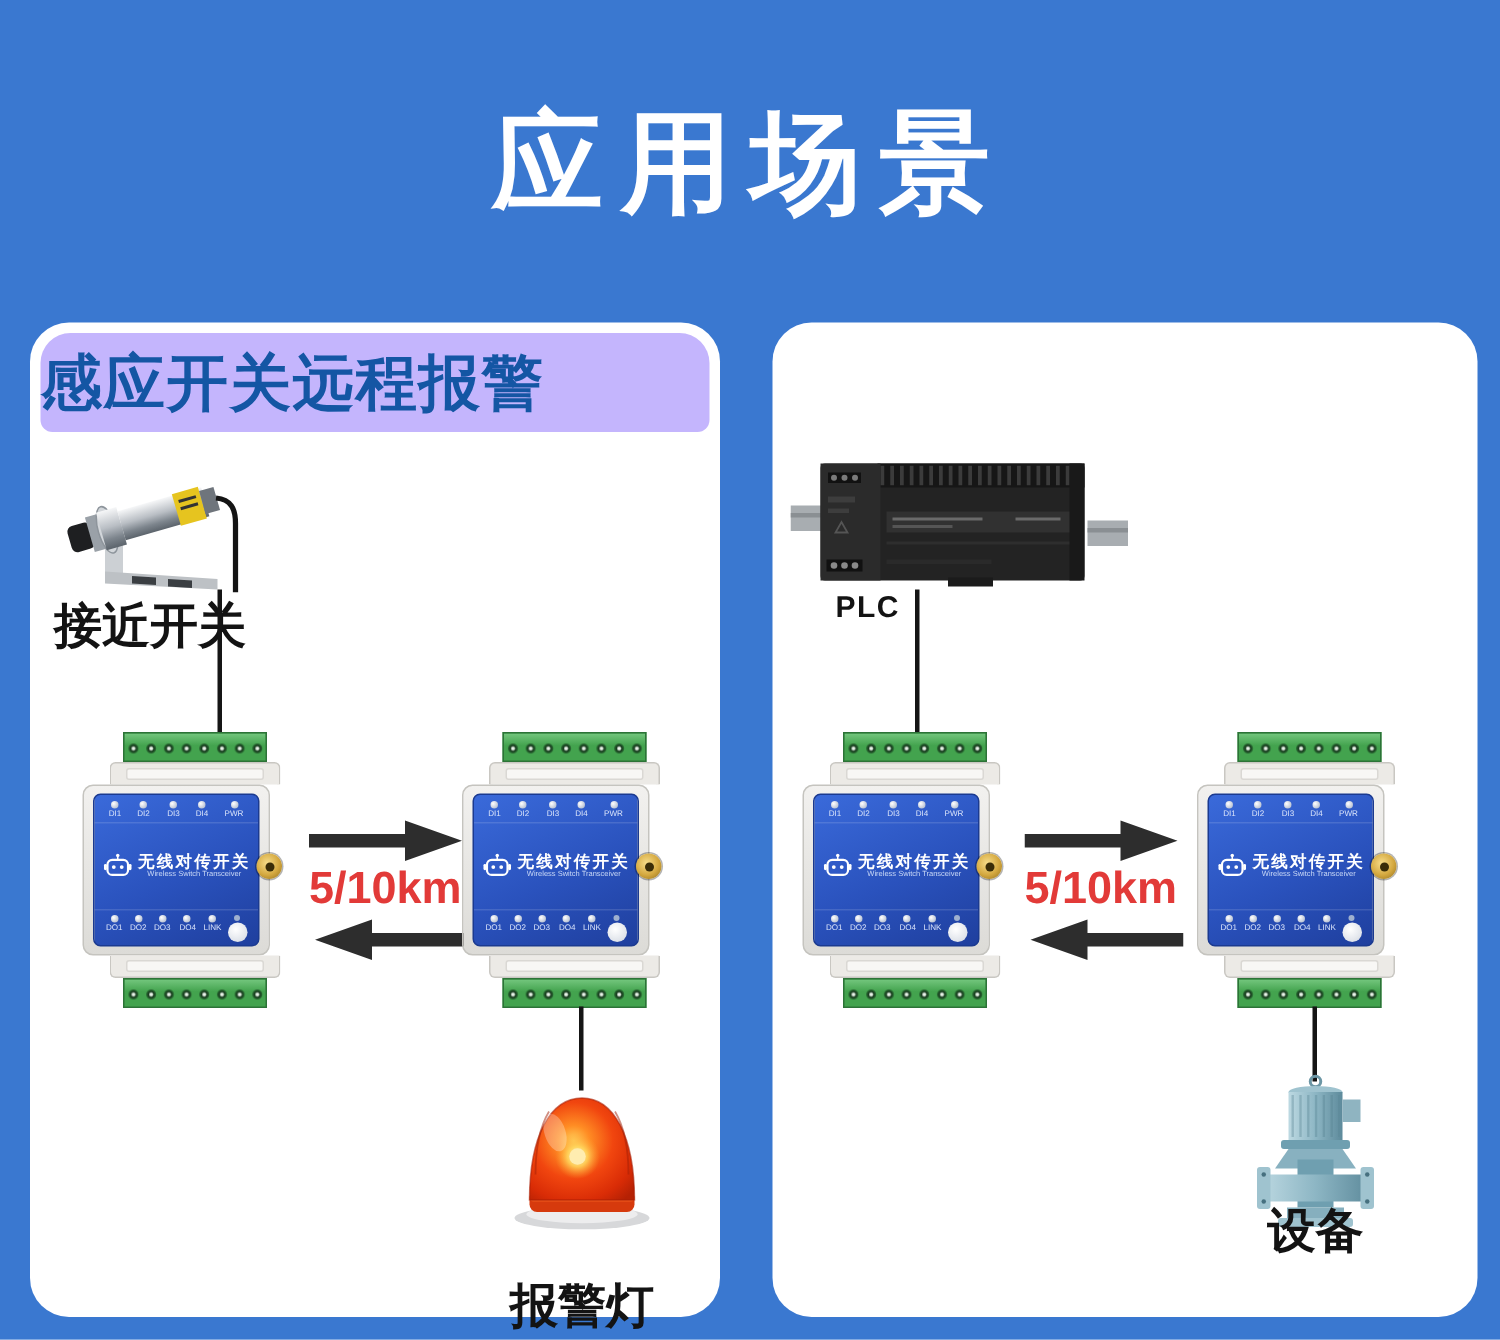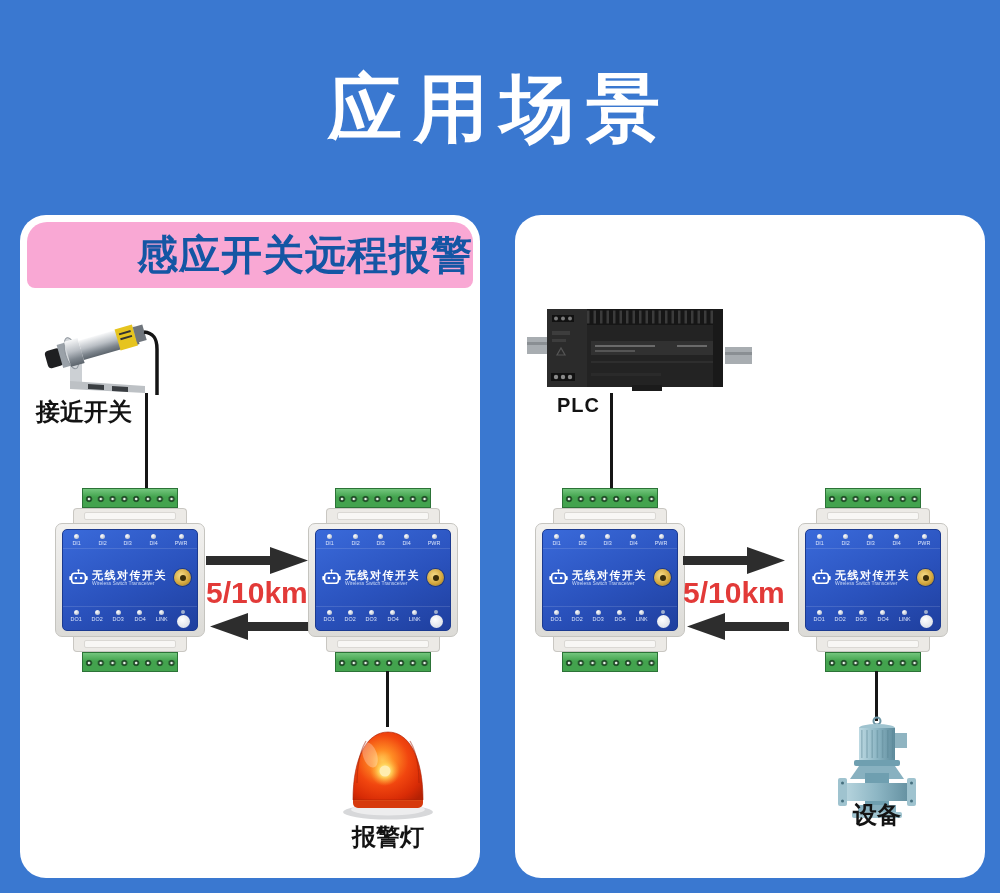--- a/index.html
+++ b/index.html
@@ -7,33 +7,33 @@
   .stage { position:relative; width:1000px; height:893px; background:#3a78d0; overflow:hidden; }
 
   .page-title { position:absolute; left:0; right:0; top:60px; text-align:center;
     font-size:74px; font-weight:800; color:#ffffff; letter-spacing:12px; }
 
   .panel { position:absolute; top:215px; height:663px; background:#ffffff; border-radius:26px; }
   .panel-left  { left:20px;  width:460px; }
   .panel-right { left:515px; width:470px; }
 
   .panel-header { position:absolute; left:7px; right:7px; top:7px; height:66px;
-    background:#f9a8d4; border-radius:20px 20px 8px 8px;
-    display:flex; align-items:center; justify-content:flex-end; }
+    background:#c4b5fd; border-radius:20px 20px 8px 8px;
+    display:flex; align-items:center; justify-content:flex-start; }
   .panel-header span { font-size:41px; font-weight:700; color:#1456a4; letter-spacing:1px; white-space:nowrap; }
 
   .img { position:absolute; }
   .img-sensor { left:10px;  top:84px;  width:160px; height:96px; }
   .img-plc    { left:12px;  top:88px;  width:225px; height:92px; }
   .img-alarm  { left:318px; top:506px; width:100px; height:100px; }
   .img-pump   { left:323px; top:500px; width:78px;  height:106px; }
 
-  .dev-label { position:absolute; font-size:24px; font-weight:700; color:#131313; white-space:nowrap; }
+  .dev-label { position:absolute; font-size:32px; font-weight:700; color:#131313; white-space:nowrap; }
   .label-sensor { left:16px;  top:181px; }
-  .label-alarm  { left:368px; top:606px; transform:translateX(-50%); }
+  .label-alarm  { left:368px; top:634px; transform:translateX(-50%); }
   .label-plc    { left:42px;  top:179px; font-size:20px; letter-spacing:1px; }
   .label-pump   { left:362px; top:584px; transform:translateX(-50%); }
 
   .wire { position:absolute; width:3px; background:#151515; }
   .wire-a { left:125px; top:178px; height:95px; }
   .wire-b { left:366px; top:456px; height:56px; }
   .wire-c { left:95px;  top:178px; height:95px; }
   .wire-d { left:360px; top:456px; height:50px; }
 
   .tsv-slot { position:absolute; width:150px; height:185px; top:273px; }
@@ -53,23 +53,23 @@
     background-image:
       radial-gradient(circle at 6px 10px, #eaf4ea 0.8px, #16381c 1.8px, #26632f 3px, rgba(0,0,0,0) 3.6px),
       linear-gradient(#73c67d 0%, #43a34e 45%);
     background-size: 11.8px 100%, 100% 100%; }
   .cap { width:114px; height:15px; margin:0 auto; position:relative;
     background:#eceae6; border:1px solid #c9c7c2; }
   .cap-top { border-bottom:0; border-radius:4px 4px 0 0; }
   .cap-bottom { border-top:0; border-radius:0 0 4px 4px; }
   .cap .slot { position:absolute; left:10px; right:10px; top:3px; height:8px;
     background:#f8f7f5; border:1px solid #dad8d4; border-radius:2px; }
-  .tsv-mid { width:150px; height:114px; position:relative;
+  .tsv-mid { width:125px; height:114px; position:relative;
     background:linear-gradient(180deg,#f2f1ef,#dcdbd7);
-    border:1px solid #c5c4bf; border-radius:7px; }
+    border:1px solid #c5c4bf; border-radius:7px;text-align:center; }
   .bluepanel { position:absolute; left:6px; right:6px; top:5px; bottom:5px;
     background:linear-gradient(155deg,#3a6ada,#2a52bd 55%,#1f3f9e);
     border:1px solid #1b3a90; border-radius:5px;
     display:flex; flex-direction:column; }
   .ledrow { display:flex; justify-content:space-between; padding:4px 9px 2px;
     border-bottom:1px solid rgba(255,255,255,.13); }
   .bottomrow { border-bottom:none; border-top:1px solid rgba(255,255,255,.13); padding:3px 7px 2px; }
   .ledcol { display:flex; flex-direction:column; align-items:center; gap:1px; }
   .led { width:5px; height:5px; border-radius:50%;
     background:radial-gradient(circle at 35% 35%, #ffffff, #bcc5d6 70%, #8d98ae); }

